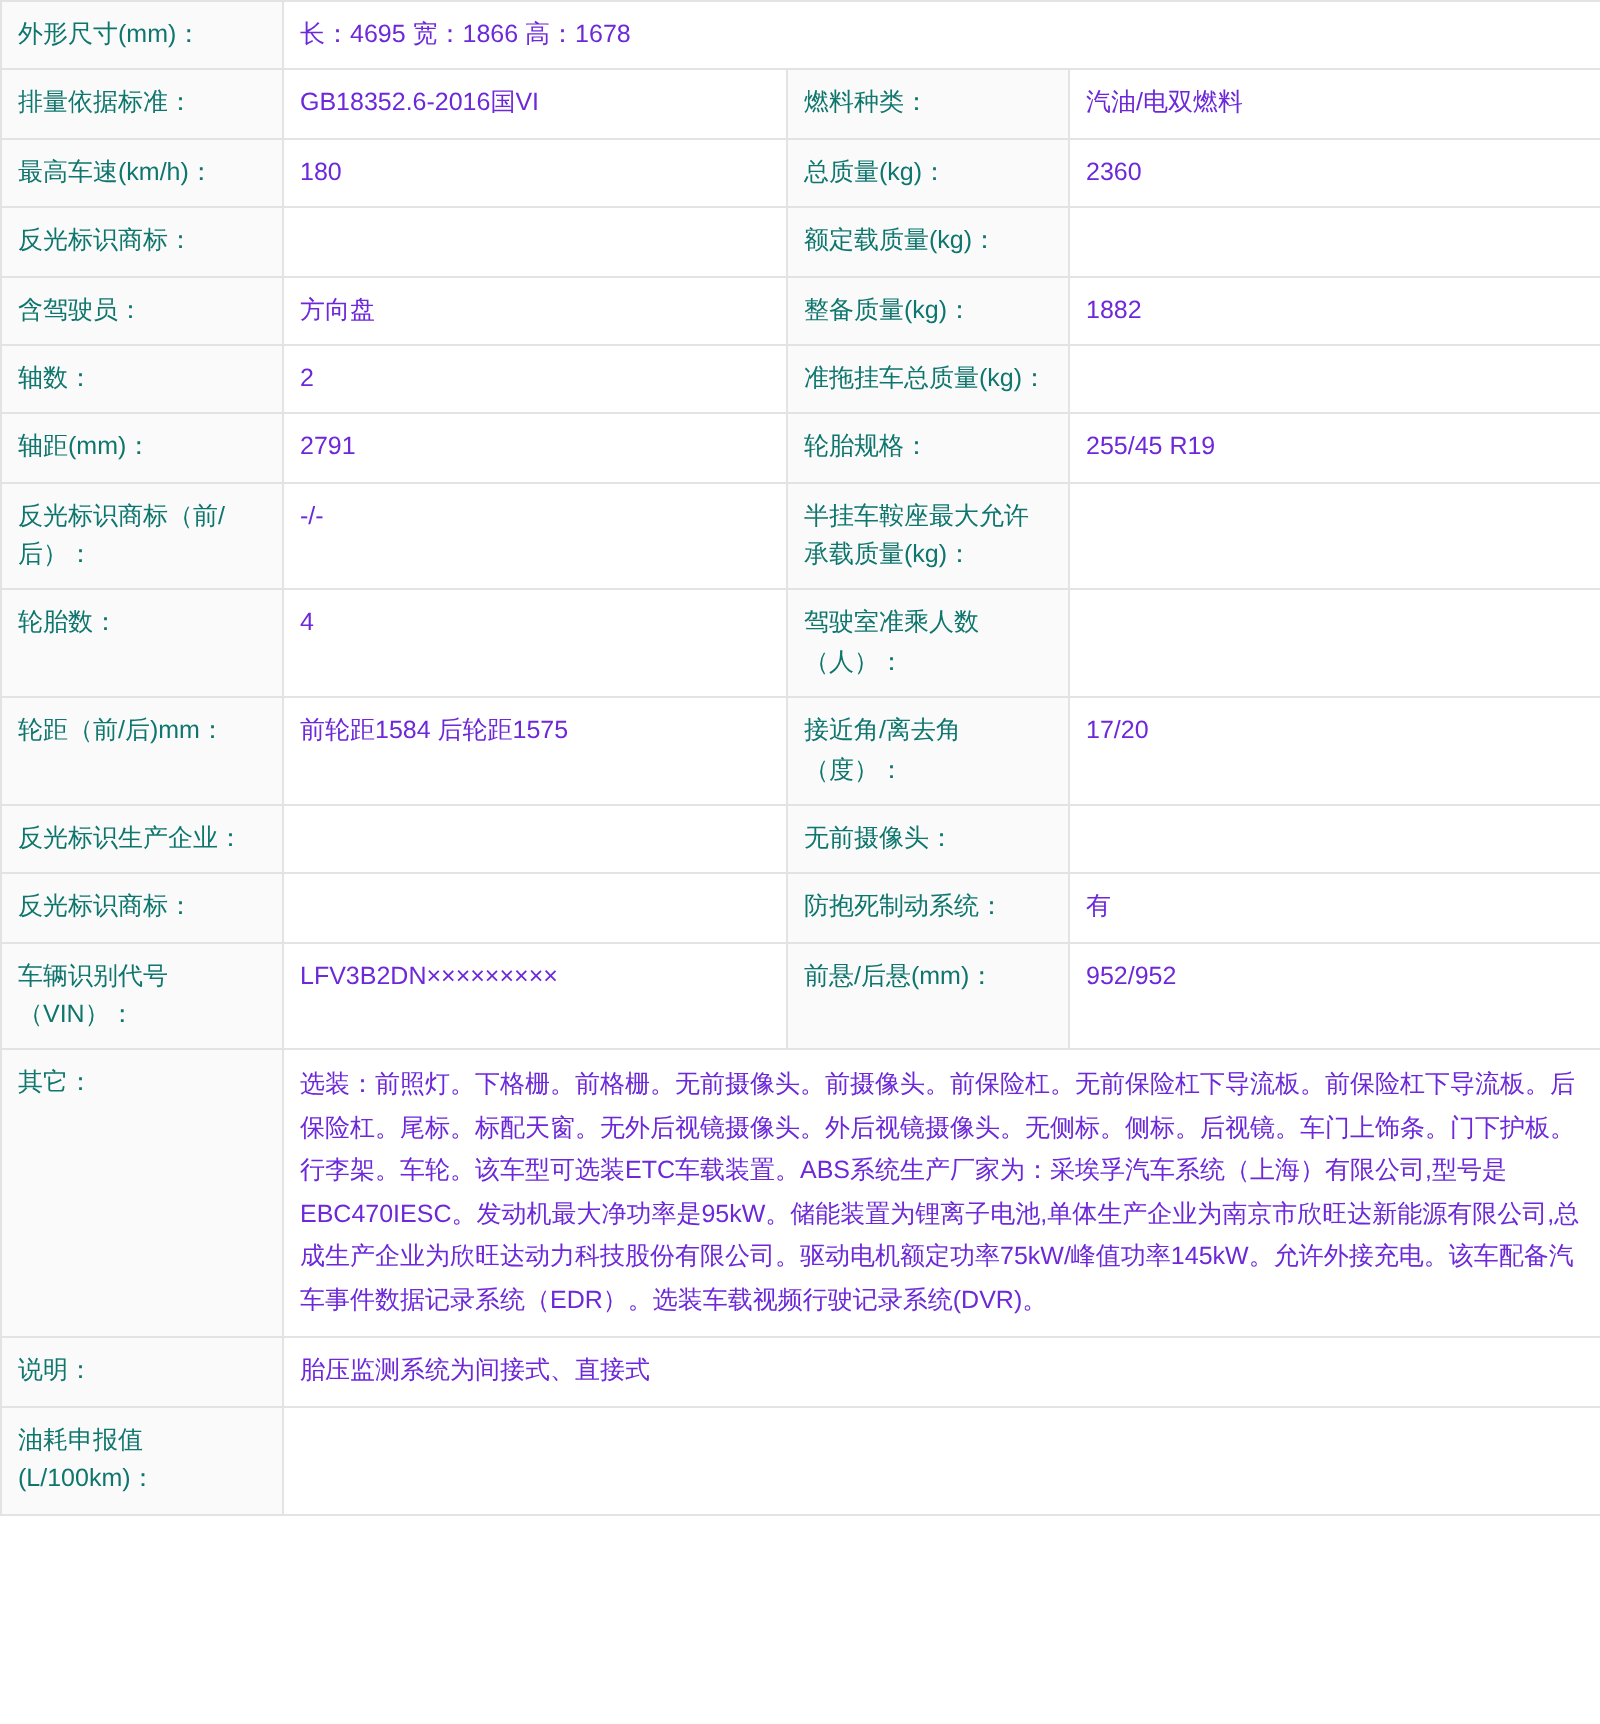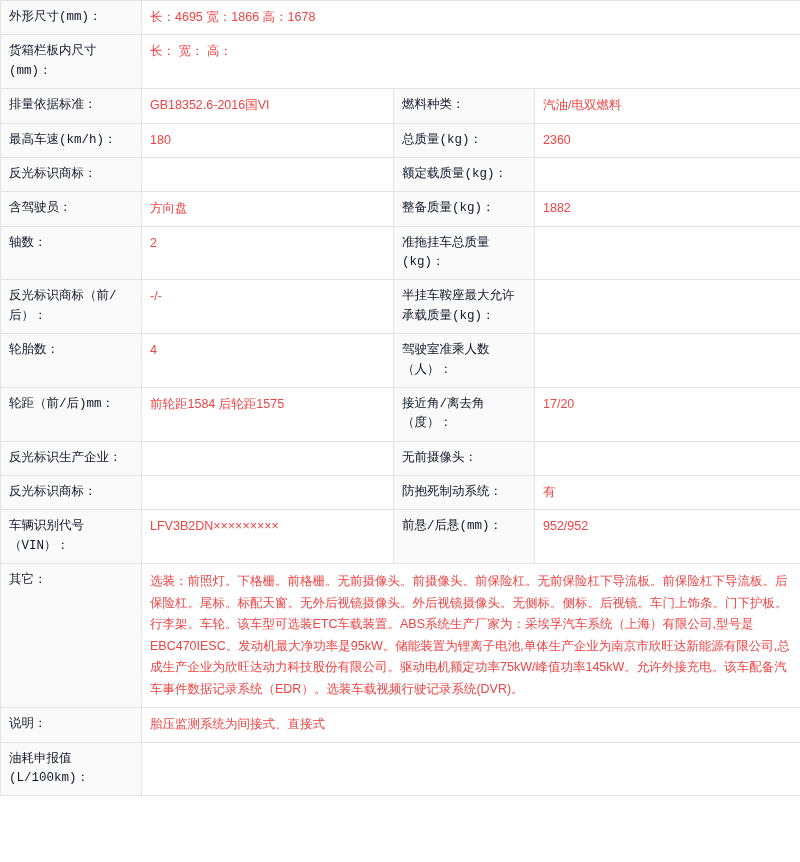--- a/index.html
+++ b/index.html
@@ -12,31 +12,30 @@
   body { width: 800px; min-height: 862px; }
 
   table {
     border-collapse: collapse;
     width: 800px;
     table-layout: fixed;
   }
   td, th {
     border: 1px solid #e3e3e3;
     font-size: 12.5px;
-    color: #ef4444;
+    color: #6d28d9;
     padding: 7px 8px;
     vertical-align: top;
     line-height: 1.55;
     font-weight: normal;
     text-align: left;
   }
   .lbl {
     background: #fafafa;
-    color: #0f172a;
-    font-family: Liberation Mono, monospace;
+    color: #0f766e;
   }
   .val {
     background: #ffffff;
   }
   .main-table td { height: 18px; }
 
   
   .main-table col.c1 { width: 141px; }
   .main-table col.c2 { width: 252px; }
   .main-table col.c3 { width: 141px; }
@@ -54,24 +53,20 @@
       <col class="c2">
       <col class="c3">
       <col class="c4">
   </colgroup>
   <tbody>
     <tr>
       <td class="lbl">外形尺寸(mm)：</td>
       <td class="val" colspan="3">长：4695 宽：1866 高：1678</td>
     </tr>
     <tr>
-      <td class="lbl">货箱栏板内尺寸(mm)：</td>
-      <td class="val" colspan="3">长： 宽： 高：</td>
-    </tr>
-    <tr>
       <td class="lbl">排量依据标准：</td>
       <td class="val">GB18352.6-2016国VI</td>
       <td class="lbl">燃料种类：</td>
       <td class="val">汽油/电双燃料</td>
     </tr>
     <tr>
       <td class="lbl">最高车速(km/h)：</td>
       <td class="val">180</td>
       <td class="lbl">总质量(kg)：</td>
       <td class="val">2360</td>
@@ -86,20 +81,26 @@
       <td class="lbl">含驾驶员：</td>
       <td class="val">方向盘</td>
       <td class="lbl">整备质量(kg)：</td>
       <td class="val">1882</td>
     </tr>
     <tr>
       <td class="lbl">轴数：</td>
       <td class="val">2</td>
       <td class="lbl">准拖挂车总质量(kg)：</td>
       <td class="val"></td>
+    </tr>
+    <tr>
+      <td class="lbl">轴距(mm)：</td>
+      <td class="val">2791</td>
+      <td class="lbl">轮胎规格：</td>
+      <td class="val">255/45 R19</td>
     </tr>
     <tr>
       <td class="lbl">反光标识商标（前/后）：</td>
       <td class="val">-/-</td>
       <td class="lbl">半挂车鞍座最大允许承载质量(kg)：</td>
       <td class="val"></td>
     </tr>
     <tr>
       <td class="lbl">轮胎数：</td>
       <td class="val">4</td>

